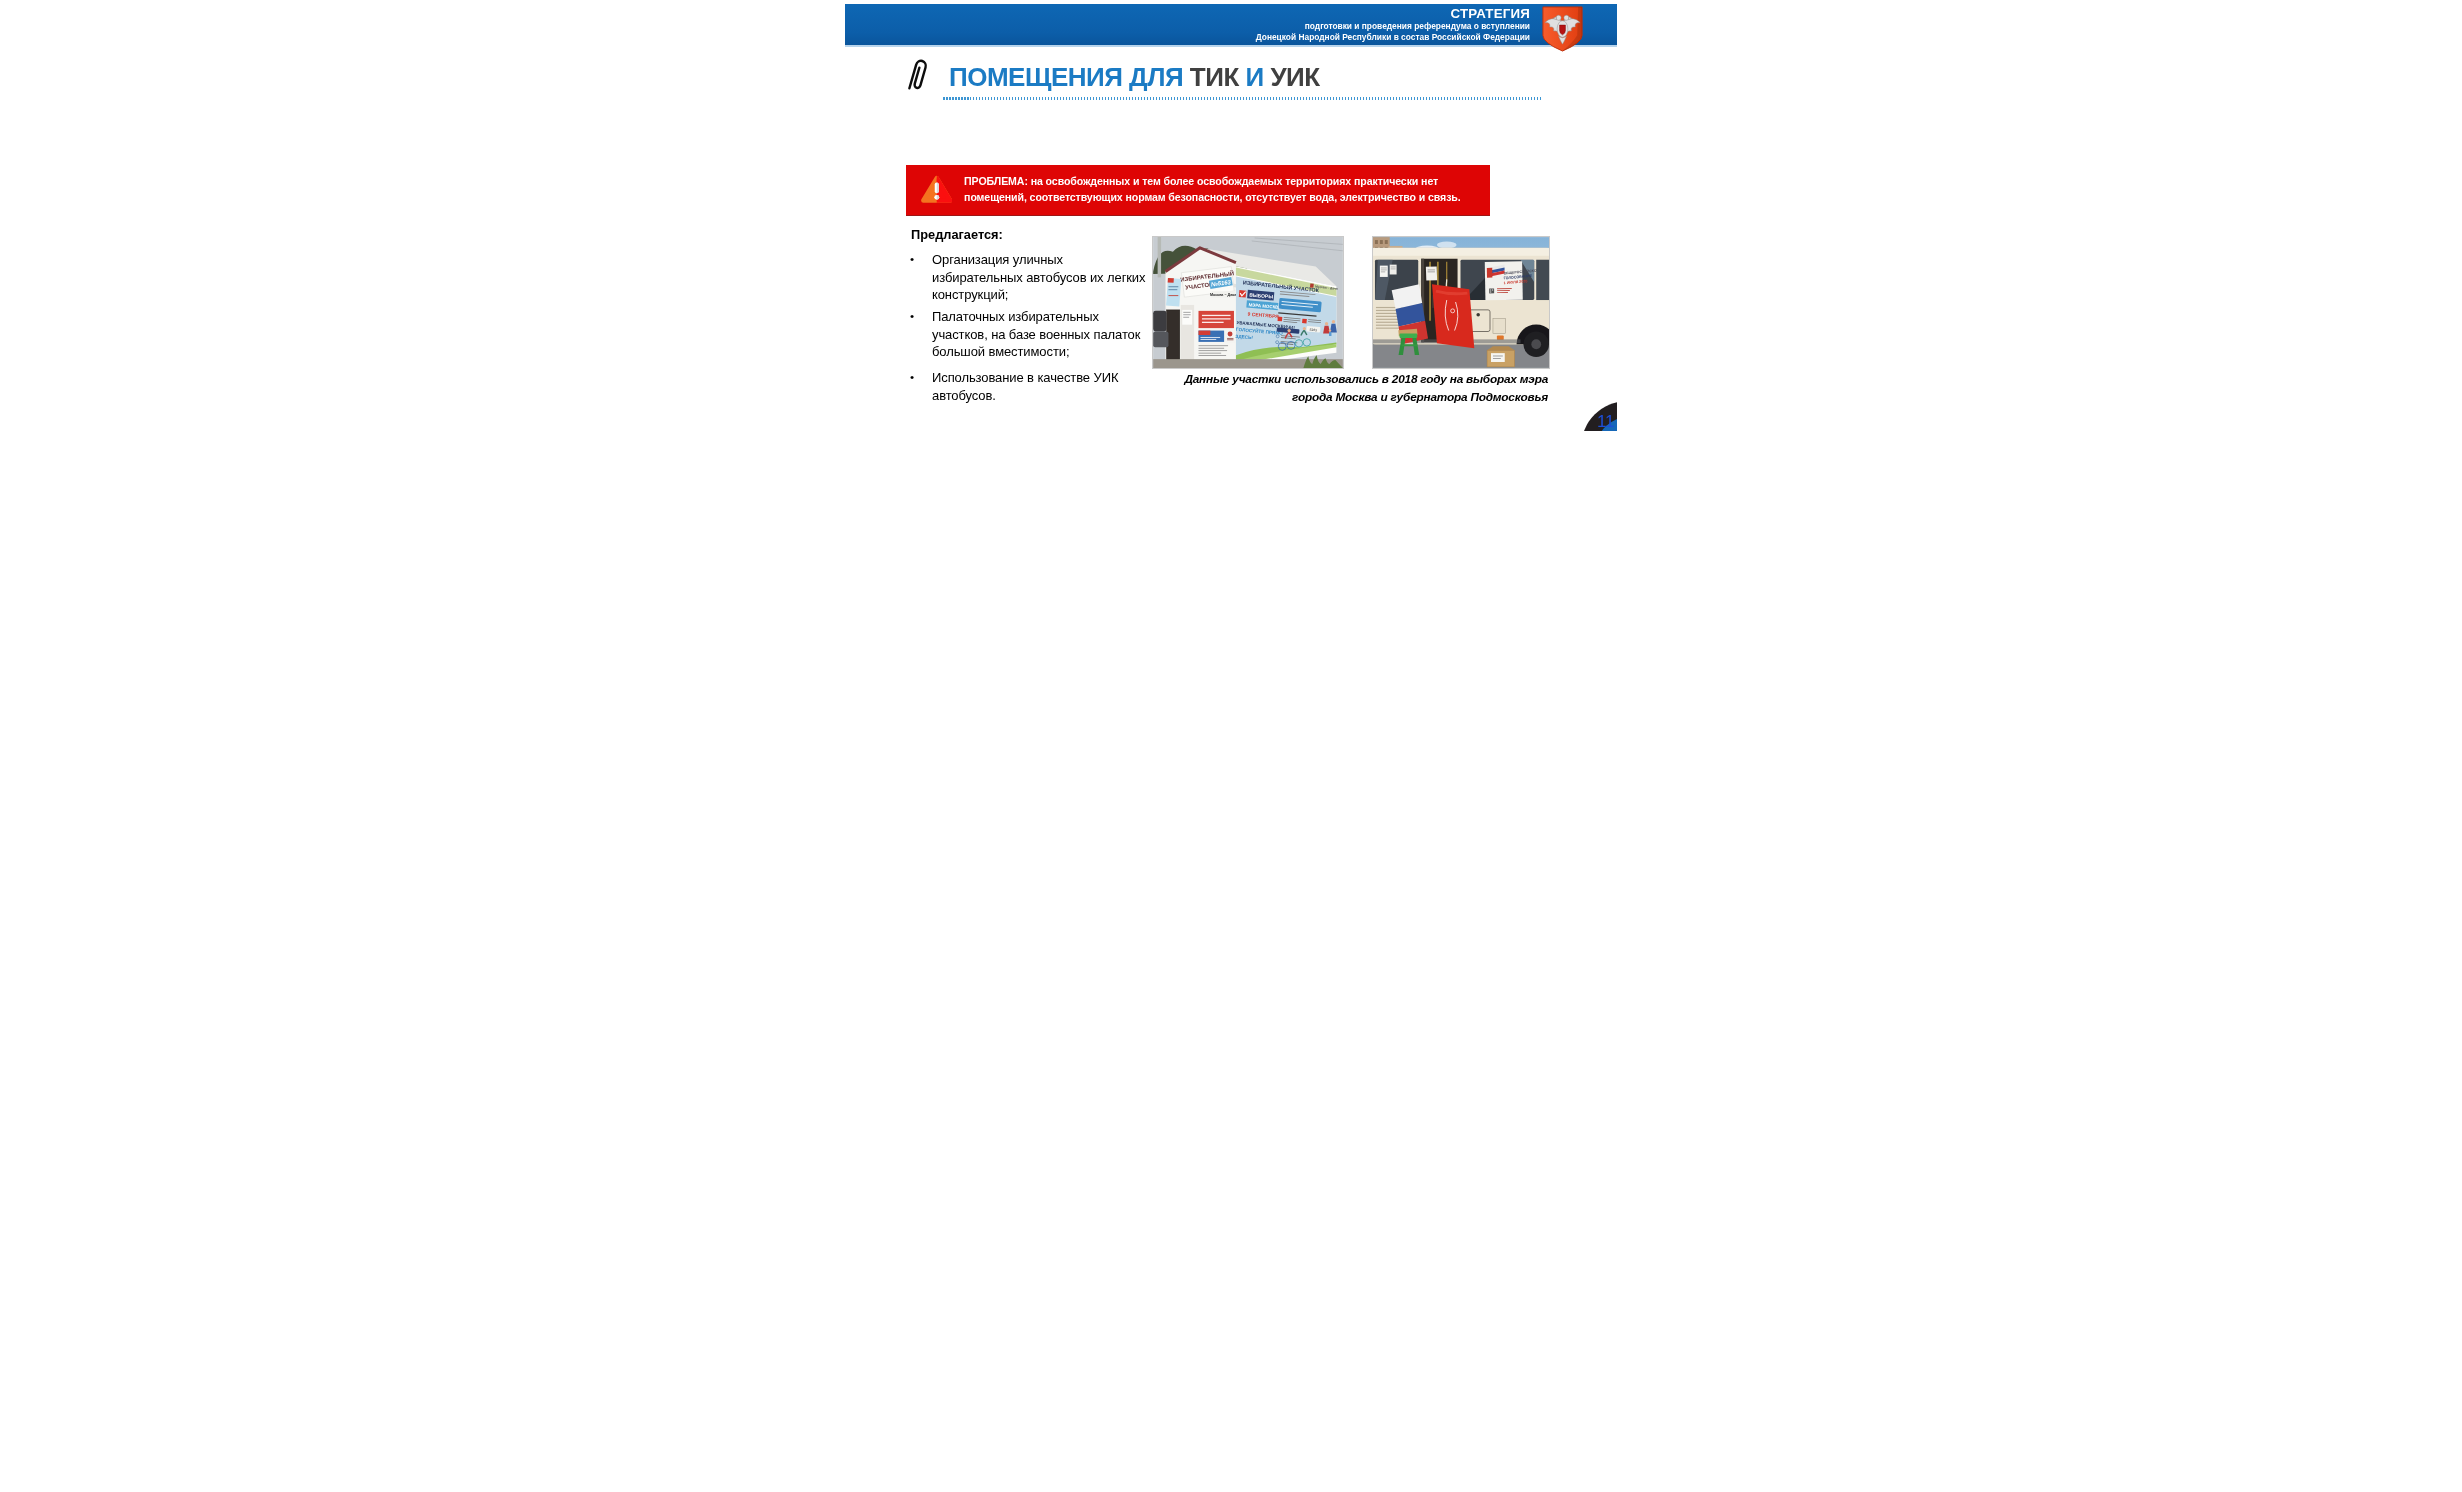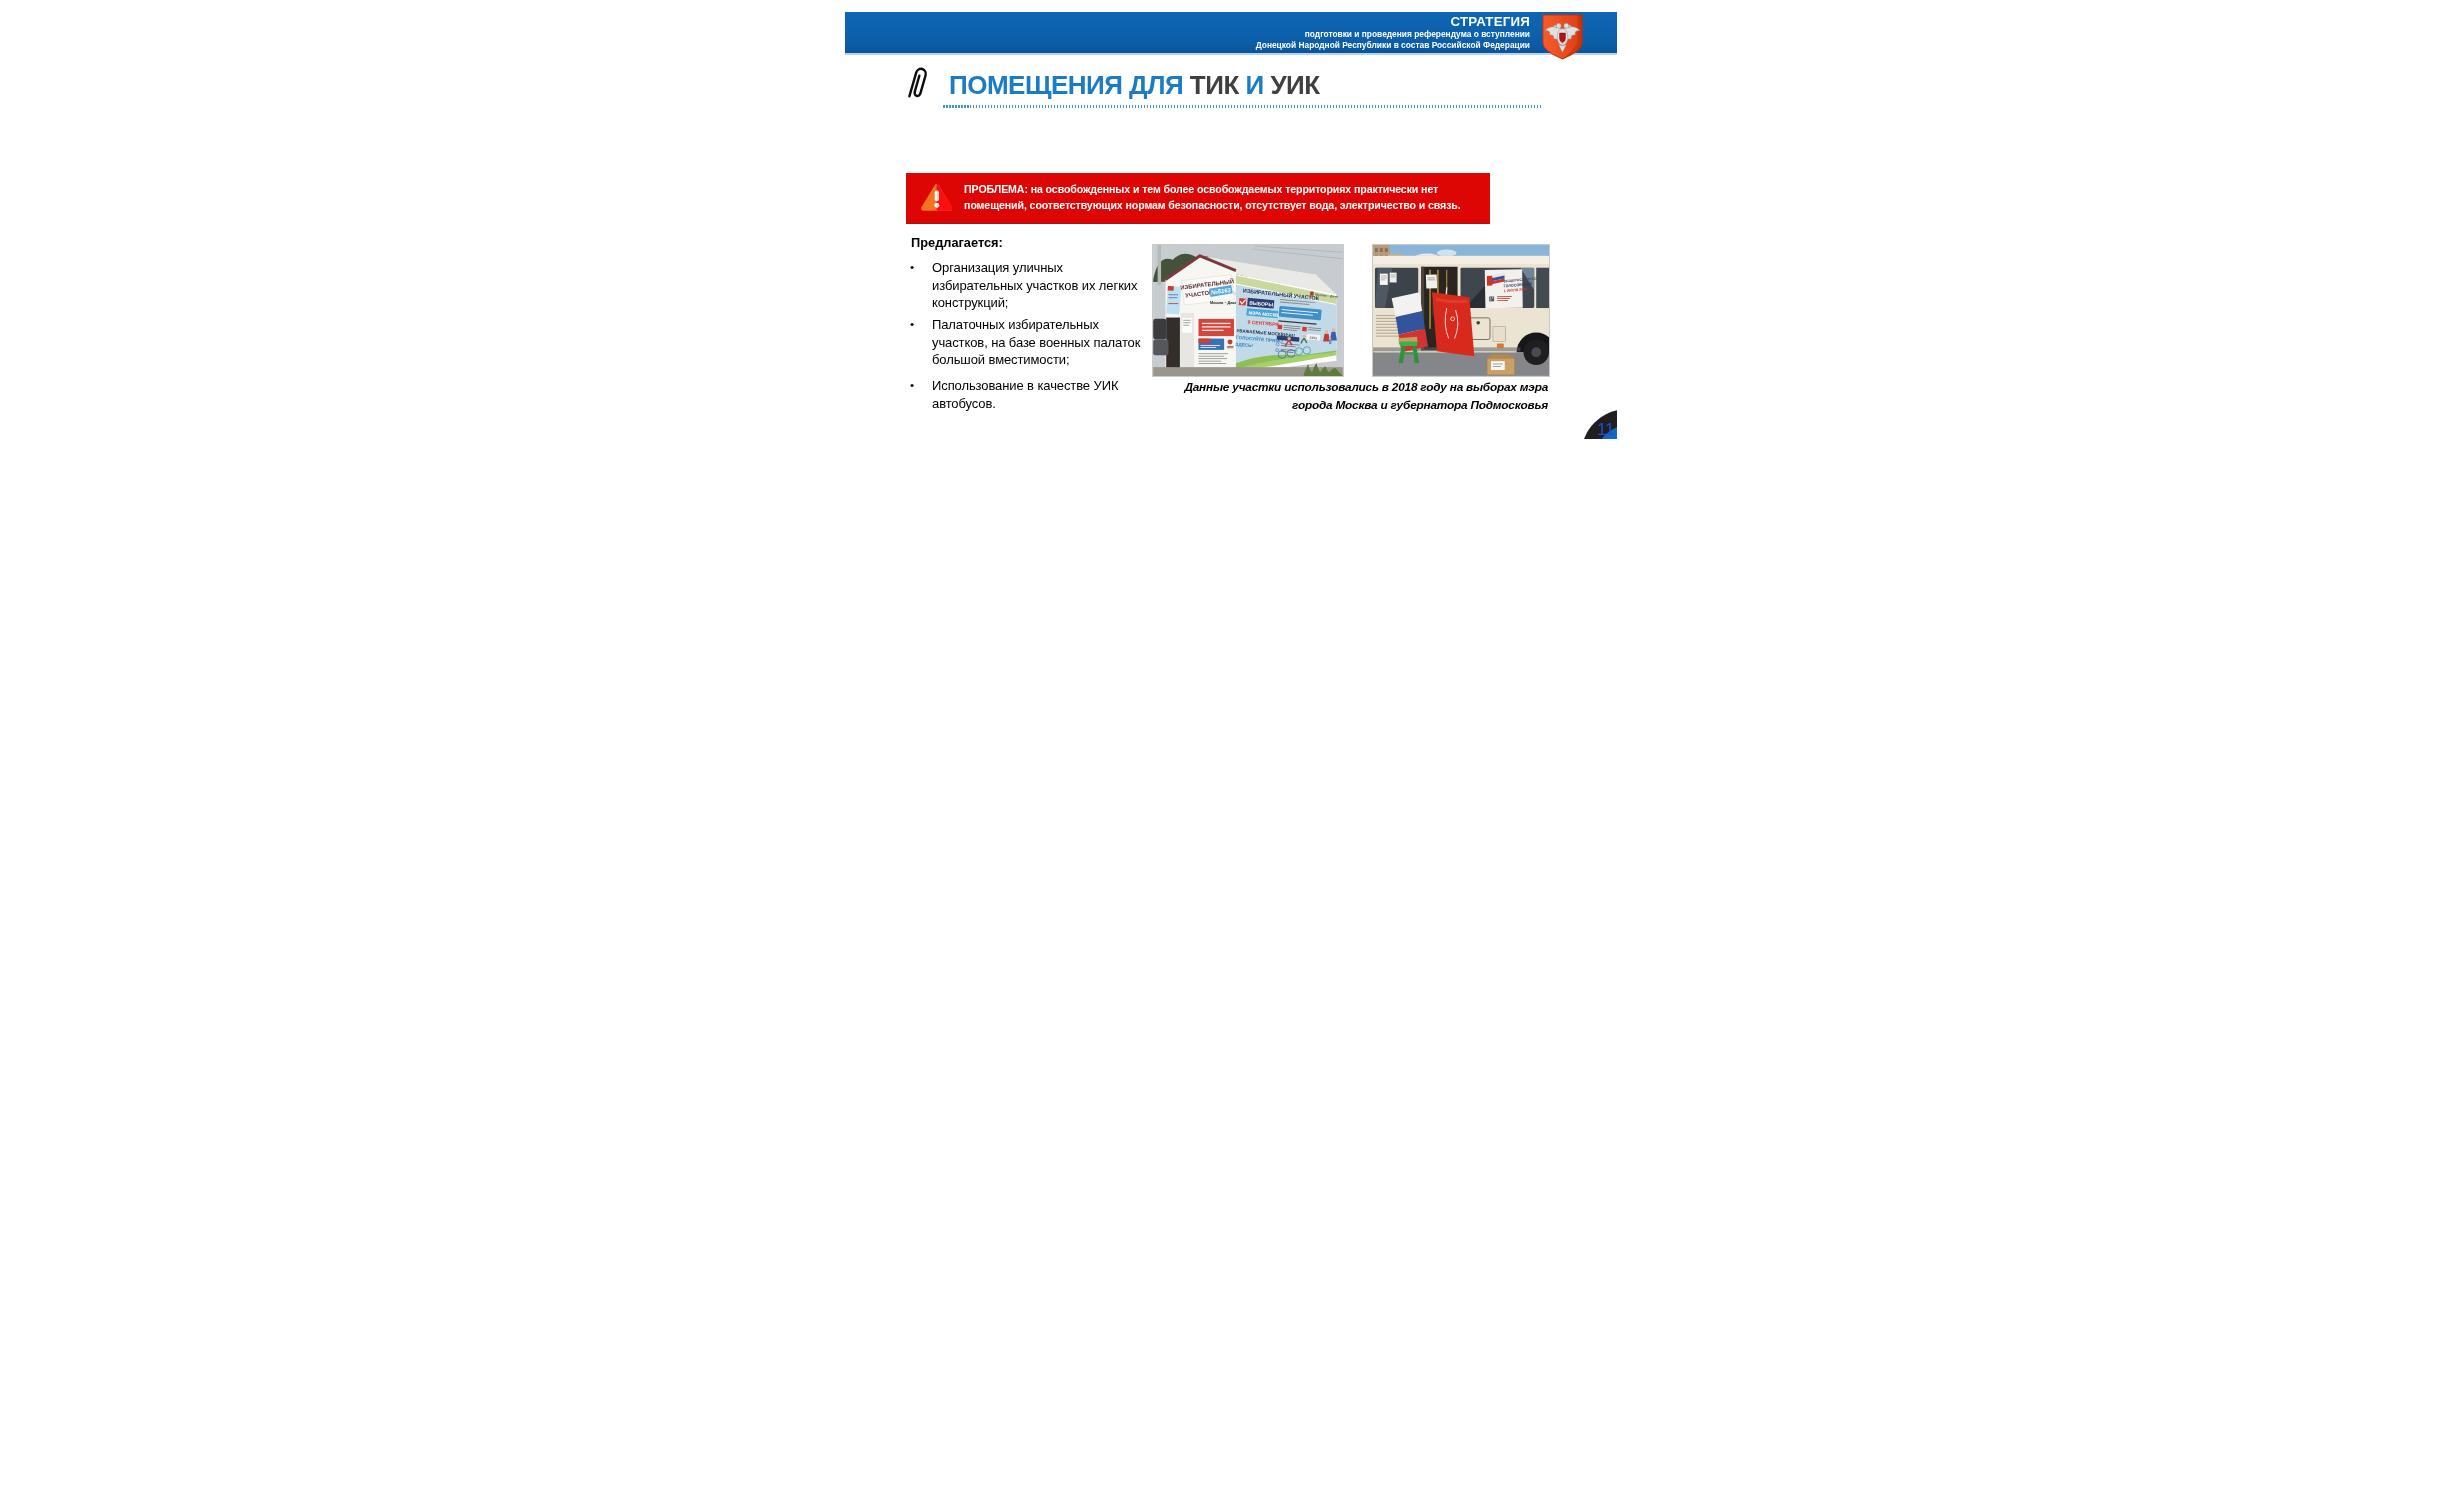--- a/index.html
+++ b/index.html
@@ -1,17 +1,17 @@
 <!DOCTYPE html>
 <html style="font-size:7.9px"><head>
 <meta charset="utf-8">
 <style>
   html,body{margin:0;padding:0;background:#ffffff;}
   .slide{position:relative;width:772px;height:427px;background:#fff;overflow:hidden;
-         font-family:"Liberation Sans",sans-serif;margin:12px auto;}
+         font-family:"Liberation Sans",sans-serif;margin:4px auto;}
   
   .hdr{position:absolute;left:0;top:0;width:100%;height:41px;
        background:linear-gradient(180deg,#0e67b4 0%,#0c5ea9 70%,#0a559c 100%);}
   .hdr-sep{position:absolute;left:0;top:41px;width:100%;height:1.5px;background:#b7d4ec;}
   .hdr-text{position:absolute;right:87px;top:2.5px;text-align:right;color:#fff;}
   .hdr-title{font-size:13.3px;font-weight:700;line-height:14.8px;letter-spacing:0.2px;}
   .hdr-sub{font-size:8.4px;font-weight:700;line-height:10.8px;text-align:right;}
   .emblem{position:absolute;left:694px;top:1.5px;width:47px;height:46px;}
   
   .clip{position:absolute;left:52px;top:51px;width:42px;height:42px;}
@@ -126,21 +126,21 @@
       <span>помещений, соответствующих нормам безопасности, отсутствует вода, электричество и связь.</span>
     </p>
   </div>
 
   <div class="prop-head">Предлагается:</div>
   <ul class="bullets">
     <li>
       <span class="dot">•</span>
       <div class="blines">
         <div>Организация уличных</div>
-        <div>избирательных участков их легких</div>
+        <div>избирательных автобусов их легких</div>
         <div>конструкций;</div>
       </div>
     </li>
     <li>
       <span class="dot">•</span>
       <div class="blines">
         <div>Палаточных избирательных</div>
         <div>участков, на базе военных палаток</div>
         <div>большой вместимости;</div>
       </div>

